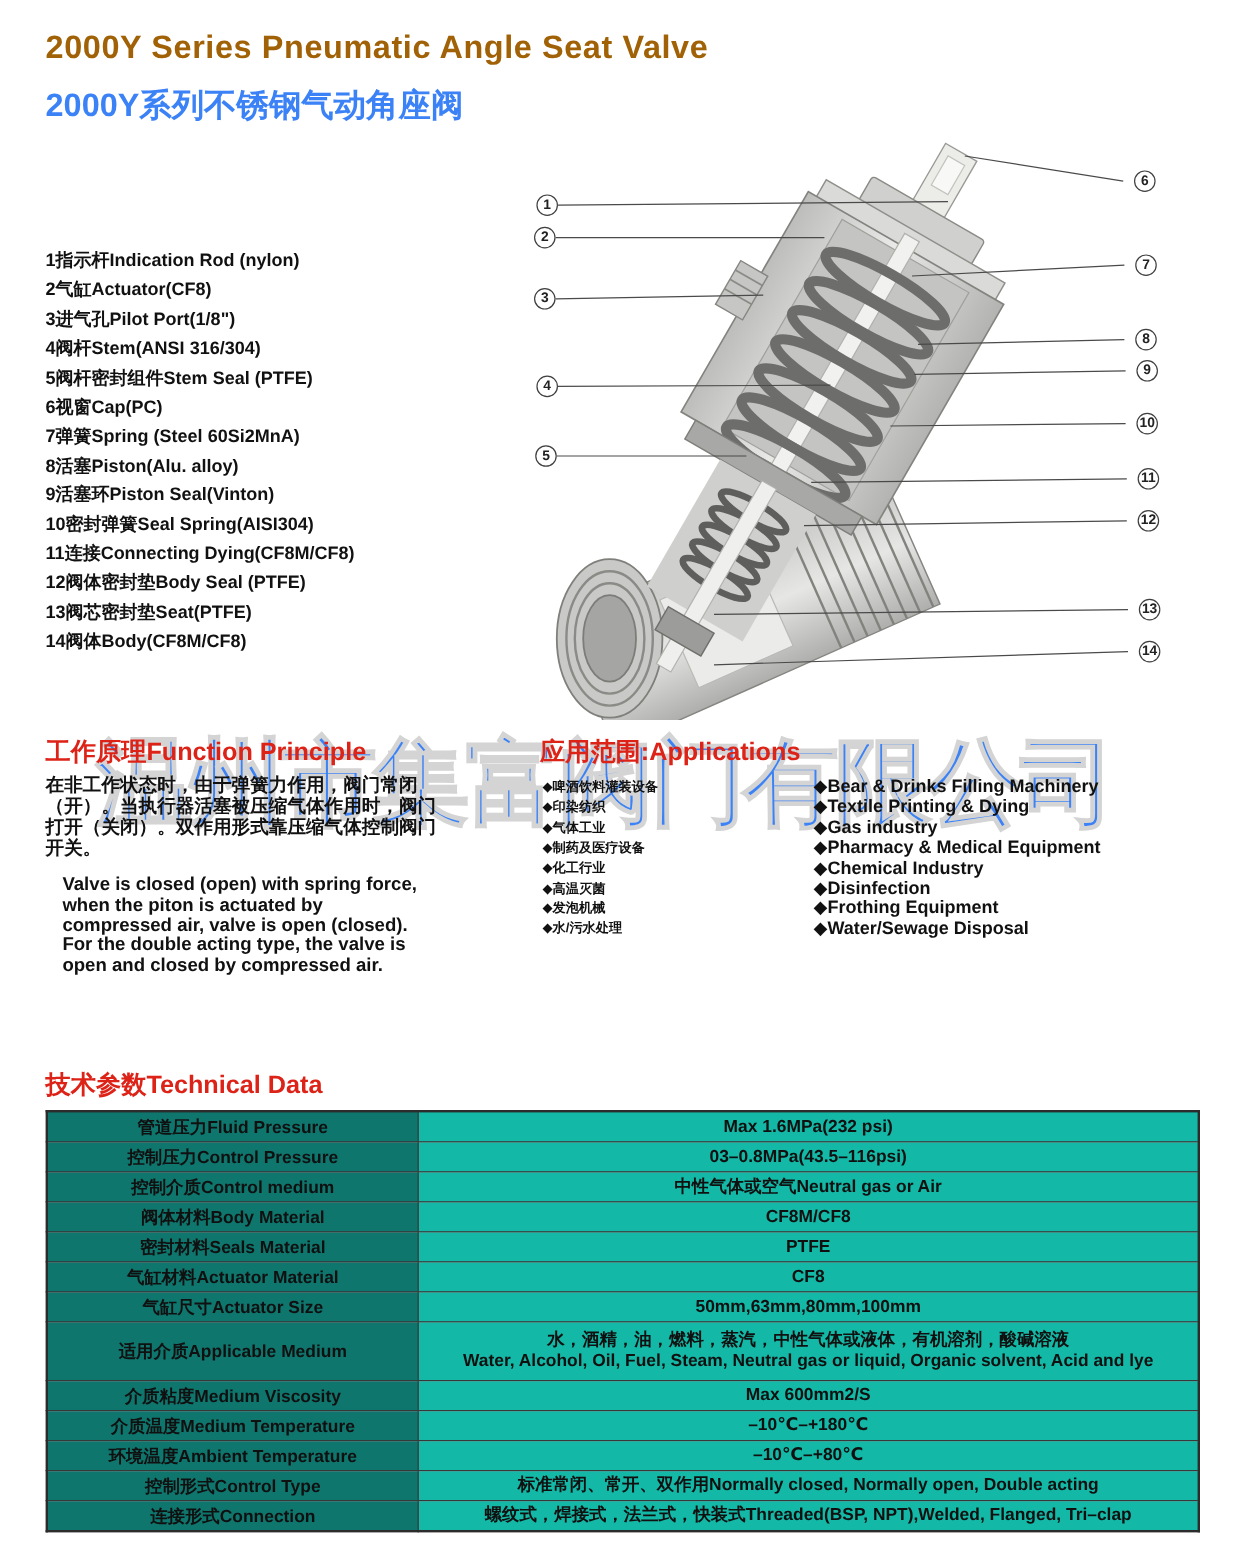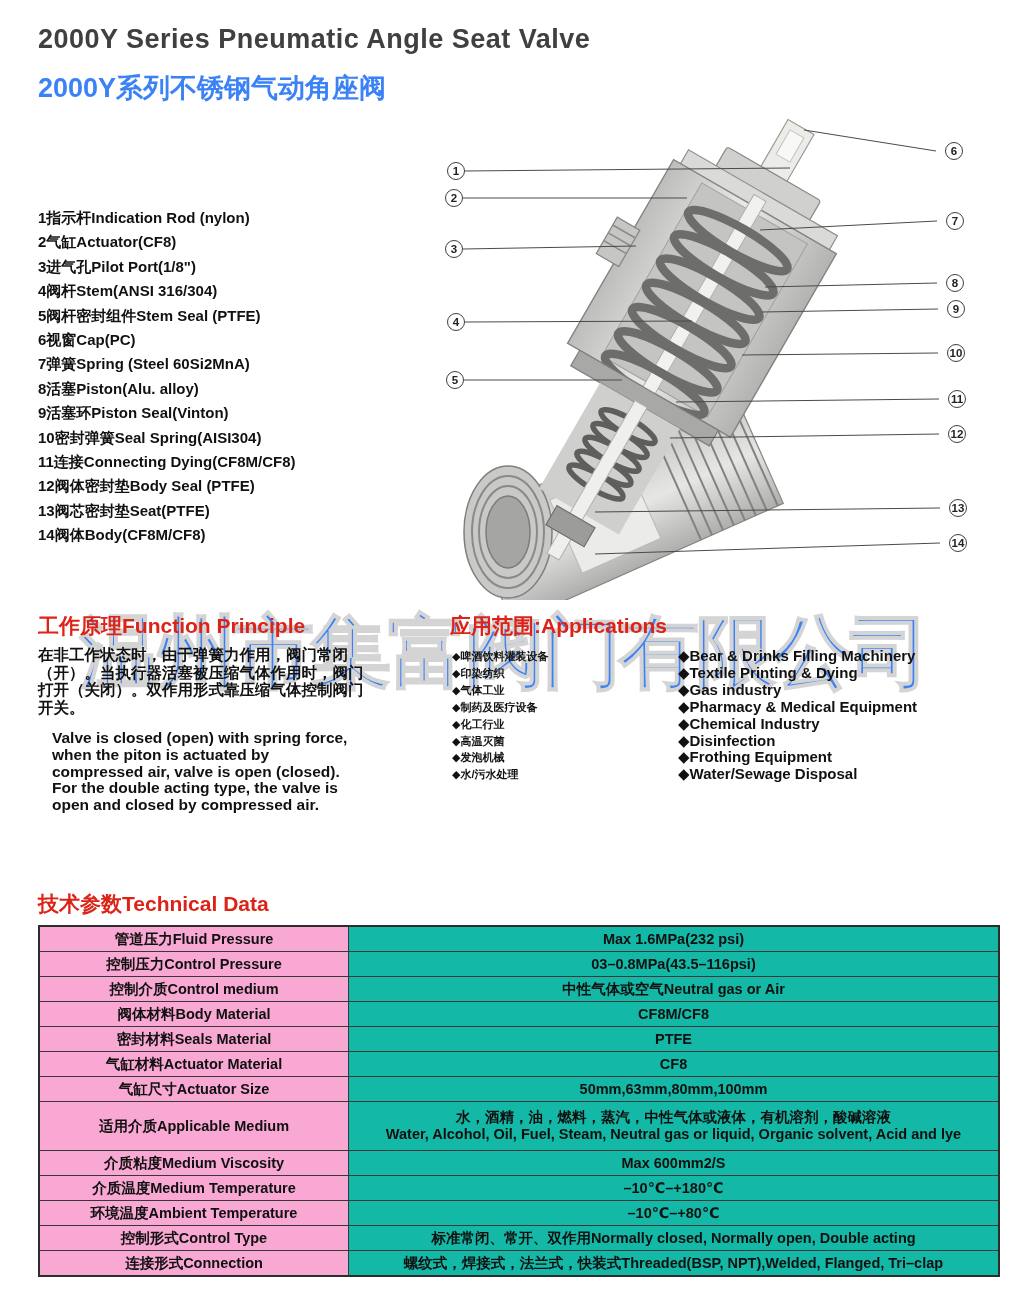--- a/index.html
+++ b/index.html
@@ -1,19 +1,19 @@
 <!DOCTYPE html>
 <html><head>
 <meta charset="utf-8">
 <style>
   html,body{margin:0;padding:0;background:#ffffff;}
   .page{position:relative;width:1035px;height:1290px;background:#fff;overflow:hidden;
         font-family:"Liberation Sans","DejaVu Sans",sans-serif;font-weight:bold;color:#111;}
   .abs{position:absolute;}
-  .title-en{left:38px;top:24px;font-size:27px;letter-spacing:0.5px;color:#404040;}
+  .title-en{left:38px;top:24px;font-size:27px;letter-spacing:0.5px;color:#a16207;}
   .title-cn{left:38px;top:70px;font-size:27px;color:#3b82f6;}
   .watermark{left:80px;top:600px;font-size:80px;letter-spacing:-3px;color:#3b82f6;
              -webkit-text-stroke:1.5px #d4d4d4;white-space:nowrap;z-index:0;}
   .parts{left:38px;top:206px;font-size:15px;line-height:24.4px;white-space:nowrap;z-index:2;}
   .diagram{left:430px;top:112px;width:560px;height:488px;z-index:1;}
   .callout{position:absolute;width:18px;height:18px;border:1.5px solid #3f3f3f;border-radius:50%;
            font-size:11.5px;line-height:17px;text-align:center;color:#222;box-sizing:border-box;
            font-weight:bold;background:transparent;}
   .sec-head{font-size:21px;color:#dd2318;white-space:nowrap;z-index:2;}
   .fp-block{left:38px;top:646px;width:336px;z-index:2;}
@@ -21,21 +21,21 @@
   .fp-en{font-size:15.5px;line-height:16.8px;margin:14px;}
   .apps-cn{left:452px;top:648px;font-size:11px;line-height:16.9px;z-index:2;}
   .apps-en{left:678px;top:648px;font-size:15px;line-height:16.9px;z-index:2;}
   .apps-cn div,.apps-en div{white-space:nowrap;}
   .td-head{left:38px;top:862px;margin-top:28px;}
   table.tech{position:absolute;left:38px;top:925px;width:962px;border-collapse:collapse;
              table-layout:fixed;z-index:2;font-weight:bold;}
   table.tech td{border:1.5px solid #383838;font-size:14.5px;text-align:center;vertical-align:middle;
                 padding:1px 4px;color:#101010;}
   table.tech{border:2px solid #2c2c2c;}
-  td.lbl{width:300px;background:#f9a8d4;height:22px;}
+  td.lbl{width:300px;background:#0f766e;height:22px;}
   td.val{background:#14b8a6;white-space:pre-line;line-height:17px;}
   tr.tall td{height:46px;}
   svg line.ldr{stroke:#4a4a4a;stroke-width:1;}
 </style>
 </head>
 <body>
 
 <div class="page">
 
   <div class="abs watermark">温州市集富阀门有限公司</div>

